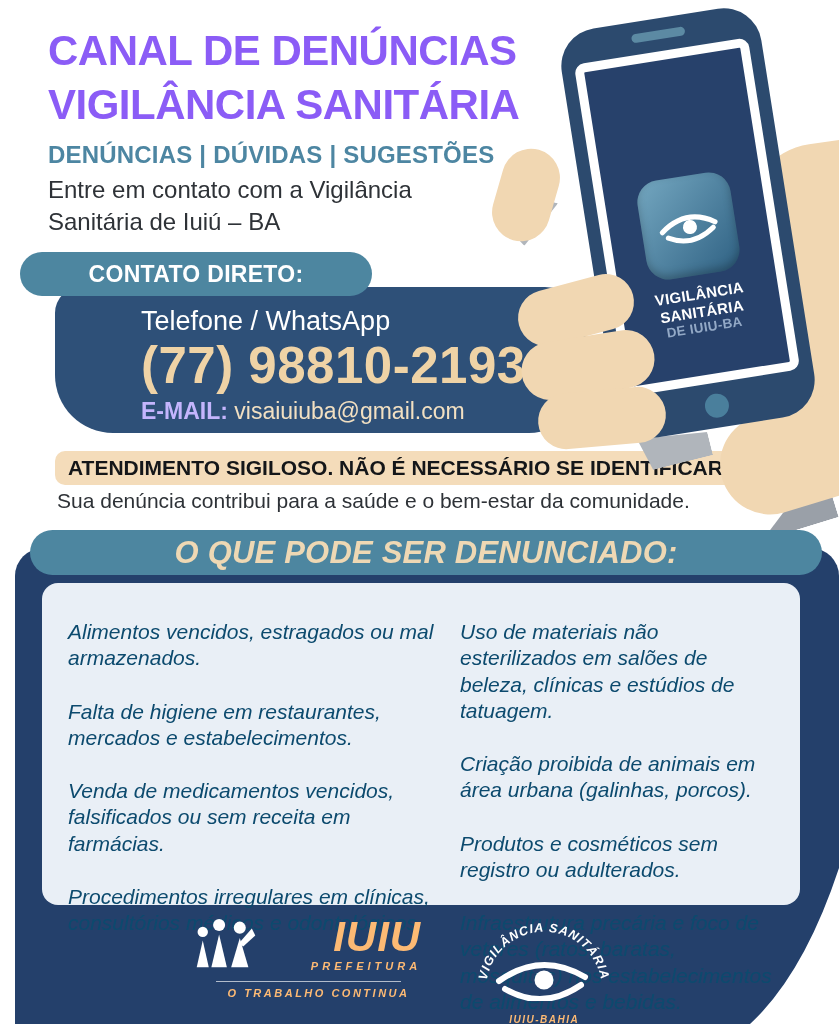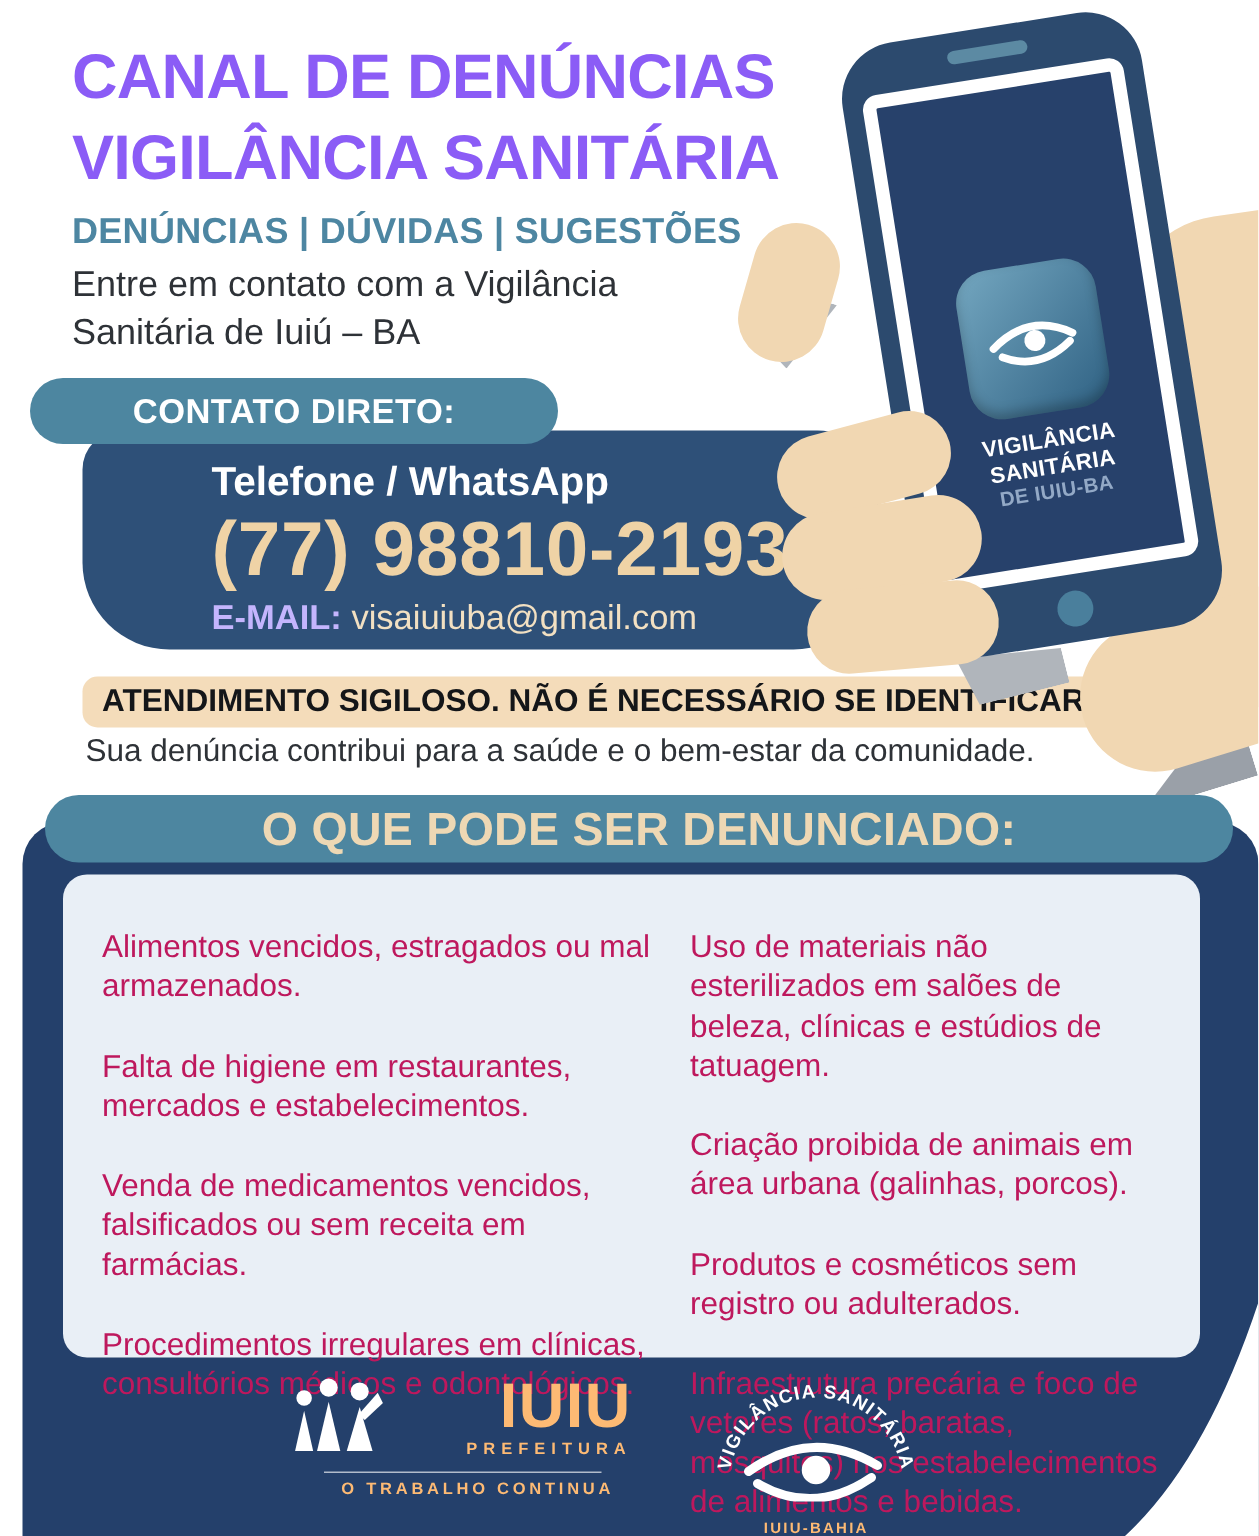--- a/index.html
+++ b/index.html
@@ -14,40 +14,40 @@
   .intro{left:48px;top:174px;font-size:24px;font-weight:500;color:#2e3237;line-height:1.33;}
 
   
   .banner-shadow{left:60px;top:276px;width:78px;height:20px;background:#3a6b85;
     border-radius:0 0 10px 14px;z-index:3;}
   .contact-banner{left:20px;top:252px;width:352px;height:44px;background:#4d86a0;border-radius:24px;
     color:#ffffff;font-size:23px;font-weight:800;display:flex;align-items:center;justify-content:center;
     z-index:4;letter-spacing:0.3px;}
   .contact-box{left:55px;top:287px;width:532px;height:146px;background:#2e5078;
     border-radius:26px 42px 58px 58px;z-index:2;box-sizing:border-box;padding:20px 0 0 86px;}
-  .contact-phone-label{color:#ffffff;font-size:27px;font-weight:700;line-height:1.1;}
+  .contact-phone-label{color:#ffffff;font-size:27px;font-weight:400;line-height:1.1;}
   .contact-phone-number{color:#efd3a6;font-size:51px;font-weight:800;letter-spacing:0.5px;line-height:1.12;}
   .contact-email{font-size:23px;margin-top:4px;}
   .contact-email .lbl{color:#c4b5fd;font-weight:800;}
   .contact-email .val{color:#f2e0c2;font-weight:500;}
 
   
   .notice-highlight{left:55px;top:451px;background:#f4dcba;border-radius:10px;padding:5px 13px;
     font-size:21px;font-weight:800;color:#141619;white-space:nowrap;z-index:1;}
   .notice-sub{left:57px;top:489px;font-size:21px;font-weight:500;color:#2e3237;}
 
   
-  .panel{left:15px;top:548px;width:824px;height:476px;background:#24406b;border-radius:28px 28px 0 0;z-index:1;}
+  .panel{left:15px;top:548px;width:824px;height:476px;background:#24406b;border-radius:28px 28px 0 0;z-index:1;font-style:italic;}
   .panel-header{position:absolute;left:15px;top:-18px;width:792px;height:45px;background:#4d86a0;
     border-radius:24px;color:#eed8b4;font-size:31px;font-weight:800;text-align:center;line-height:45px;
     letter-spacing:0.2px;}
   .report-box{position:absolute;left:27px;top:35px;width:758px;height:322px;background:#e9eff6;
     border-radius:16px;box-sizing:border-box;padding:36px 24px 0 26px;display:grid;
     grid-template-columns:368px 1fr;column-gap:24px;}
-  .report-box p{margin:0 0 27px 0;font-size:21px;font-weight:500;color:#be185d;line-height:1.25;}
+  .report-box p{margin:0 0 27px 0;font-size:21px;font-weight:500;color:#0c4a6e;line-height:1.25;}
 
   
   .panel-footer{position:absolute;left:0;right:40px;top:369px;display:flex;justify-content:center;
     align-items:flex-start;gap:48px;color:#fdba74;}
   .iuiu-logo{display:flex;flex-direction:column;align-items:center;}
   .iuiu-row{display:flex;align-items:center;gap:10px;}
   .iuiu-texts{display:flex;flex-direction:column;align-items:flex-end;}
   .iuiu-name{font-size:42px;font-weight:800;line-height:0.95;letter-spacing:1px;}
   .iuiu-sub{font-size:11px;font-weight:700;letter-spacing:4px;margin-top:3px;padding-left:44px;}
   .iuiu-line{width:185px;border-top:1px solid rgba(255,255,255,0.65);margin:9px 0 5px 0;}

